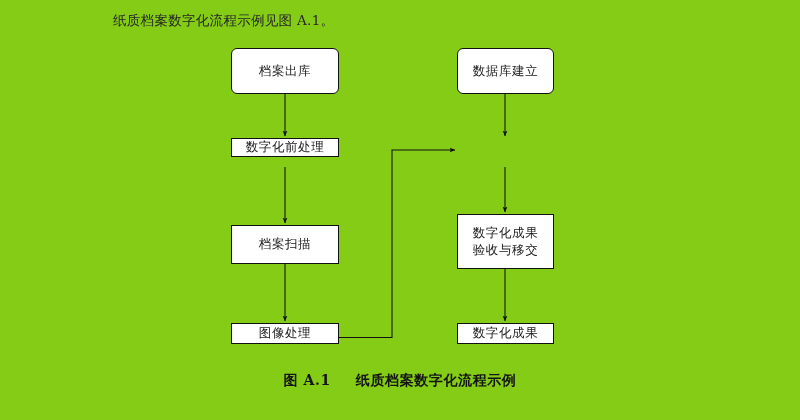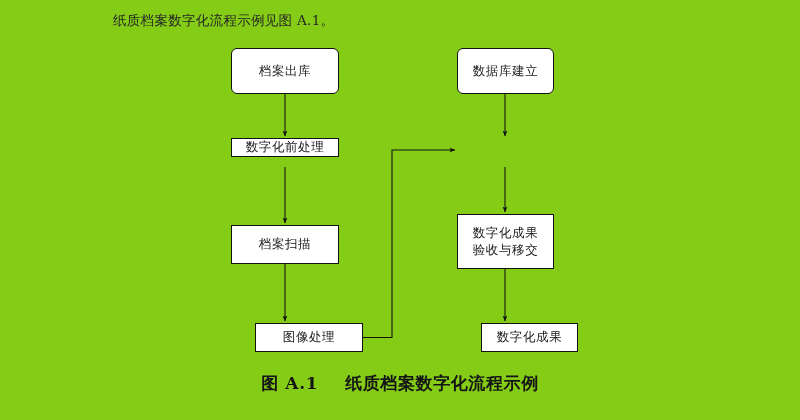--- a/index.html
+++ b/index.html
@@ -62,30 +62,30 @@
 
   
   .col-l { left: 231px; width: 108px; }
   
   .col-r { left: 457px; width: 97px; }
 
   .row1 { top: 48px;  height: 46px; border-radius: 6px; }
   .row2 { top: 138px; height: 19px; }
   .row3 { top: 225px; height: 39px; }
   .row3tall { top: 214px; height: 55px; }
-  .row4 { top: 323px; height: 29px; margin-left: 24px; }
+  .row4 { top: 323px; height: 21px; }
 
   
   .caption {
     position: absolute;
     left: 0;
     right: 0;
     top: 372px;
     text-align: center;
-    font-size: 17px;
+    font-size: 14px;
     font-weight: bold;
     letter-spacing: 0.6px;
     color: #141414;
   }
   .caption .gap { display: inline-block; width: 14px; }
 
   svg.wires {
     position: absolute;
     left: 0; top: 0;
     width: 800px; height: 420px;

